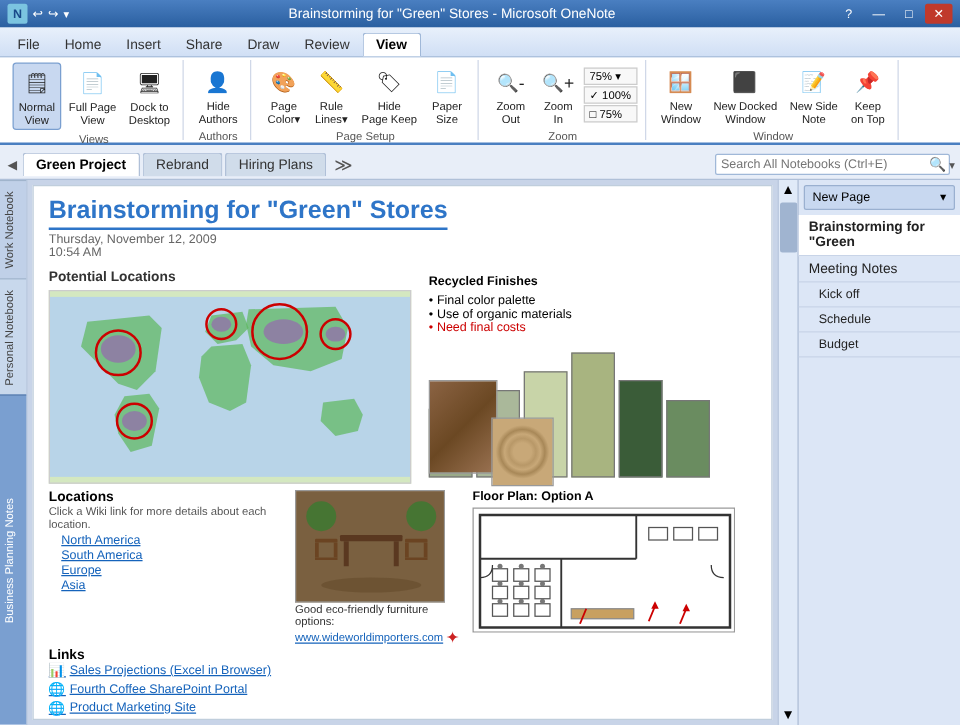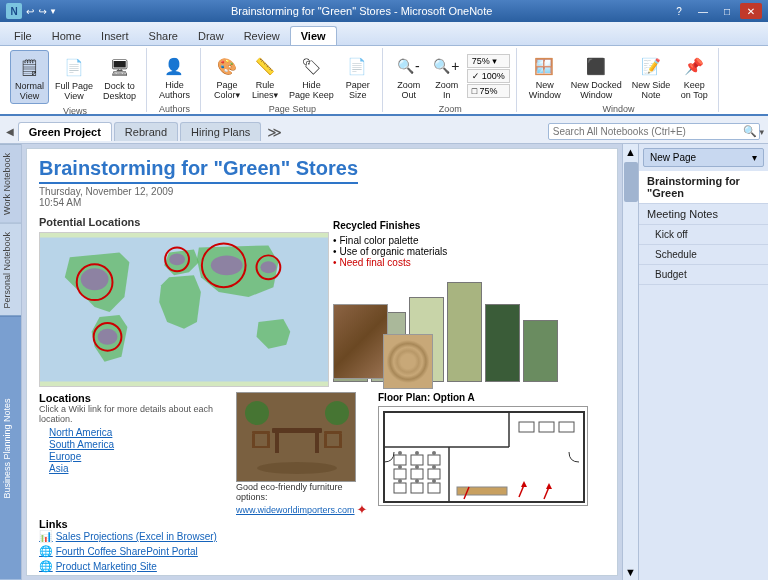--- a/index.html
+++ b/index.html
@@ -110,21 +110,21 @@
     }
     .page-tab.active { background: white; font-weight: bold; color: #000; }
     .search-box {
       margin-left: auto;
       border: 1px solid #a0b8d8;
       border-radius: 2px;
       padding: 2px 20px 2px 4px;
       font-size: 10px;
       color: #888;
       background: white;
-      width: 212px;
+      width: 188px;
     }
     .search-icon { font-size: 11px; margin-left: -18px; color: #666; cursor: pointer; }
 
     
     .main-area {
       display: flex;
       height: calc(580px - 22px - 24px - 70px - 28px);
       background: #c8d4e8;
     }
 
@@ -149,21 +149,21 @@
       font-weight: bold;
       color: #2e75c8;
       margin-bottom: 2px;
       border-bottom: 2px solid #2e75c8;
       padding-bottom: 2px;
       display: inline-block;
     }
     .note-date { font-size: 10px; color: #666; margin-bottom: 8px; }
 
     
-    .map-section { display: flex; }
+    .map-section { display: flex; gap: 10px; }
     .map-container {
       width: 290px;
       height: 155px;
       border: 1px solid #ccc;
       background: #d4e8c0;
       position: relative;
       overflow: hidden;
     }
     .map-section-label { font-size: 11px; font-weight: bold; margin-bottom: 4px; color: #333; }
     

